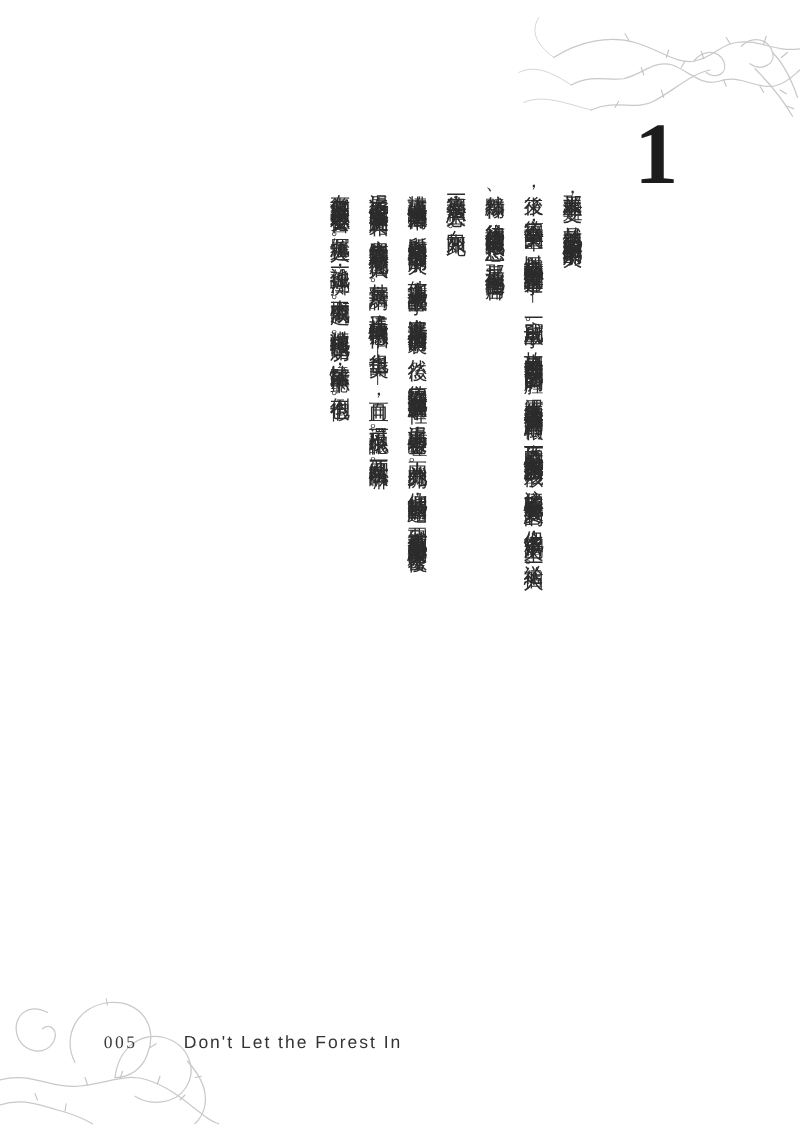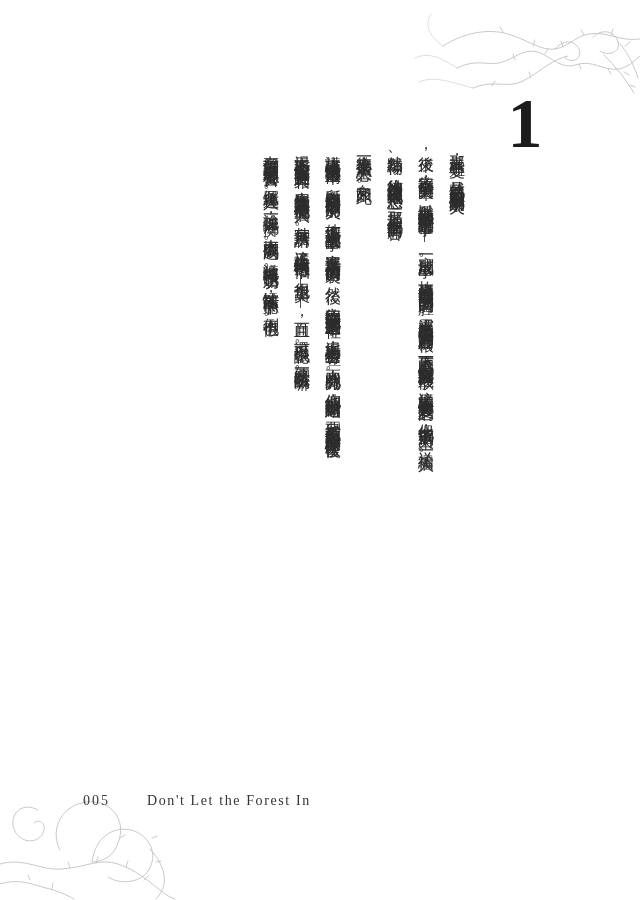--- a/index.html
+++ b/index.html
@@ -59,34 +59,34 @@
     word-break: normal;
   }
   .text-block p {
     margin: 0;
     padding: 0;
     text-indent: 35px;
   }
   .page-footer {
     position: absolute;
     left: 83px;
-    top: 793px;
+    top: 825px;
     display: flex;
     align-items: baseline;
     gap: 37px;
     z-index: 3;
   }
   .page-number {
     font-family: "Liberation Serif", "DejaVu Serif", serif;
     font-size: 14px;
     letter-spacing: 2px;
     color: #3a3a3a;
   }
   .book-title {
-    font-family: Liberation Serif, serif;
+    font-family: Liberation Sans, sans-serif;
     font-size: 14px;
     letter-spacing: 1.6px;
     color: #333333;
   }
   .sketch-line {
     fill: none;
     stroke: #c9c9c9;
     stroke-width: 1;
     stroke-linecap: round;
   }

